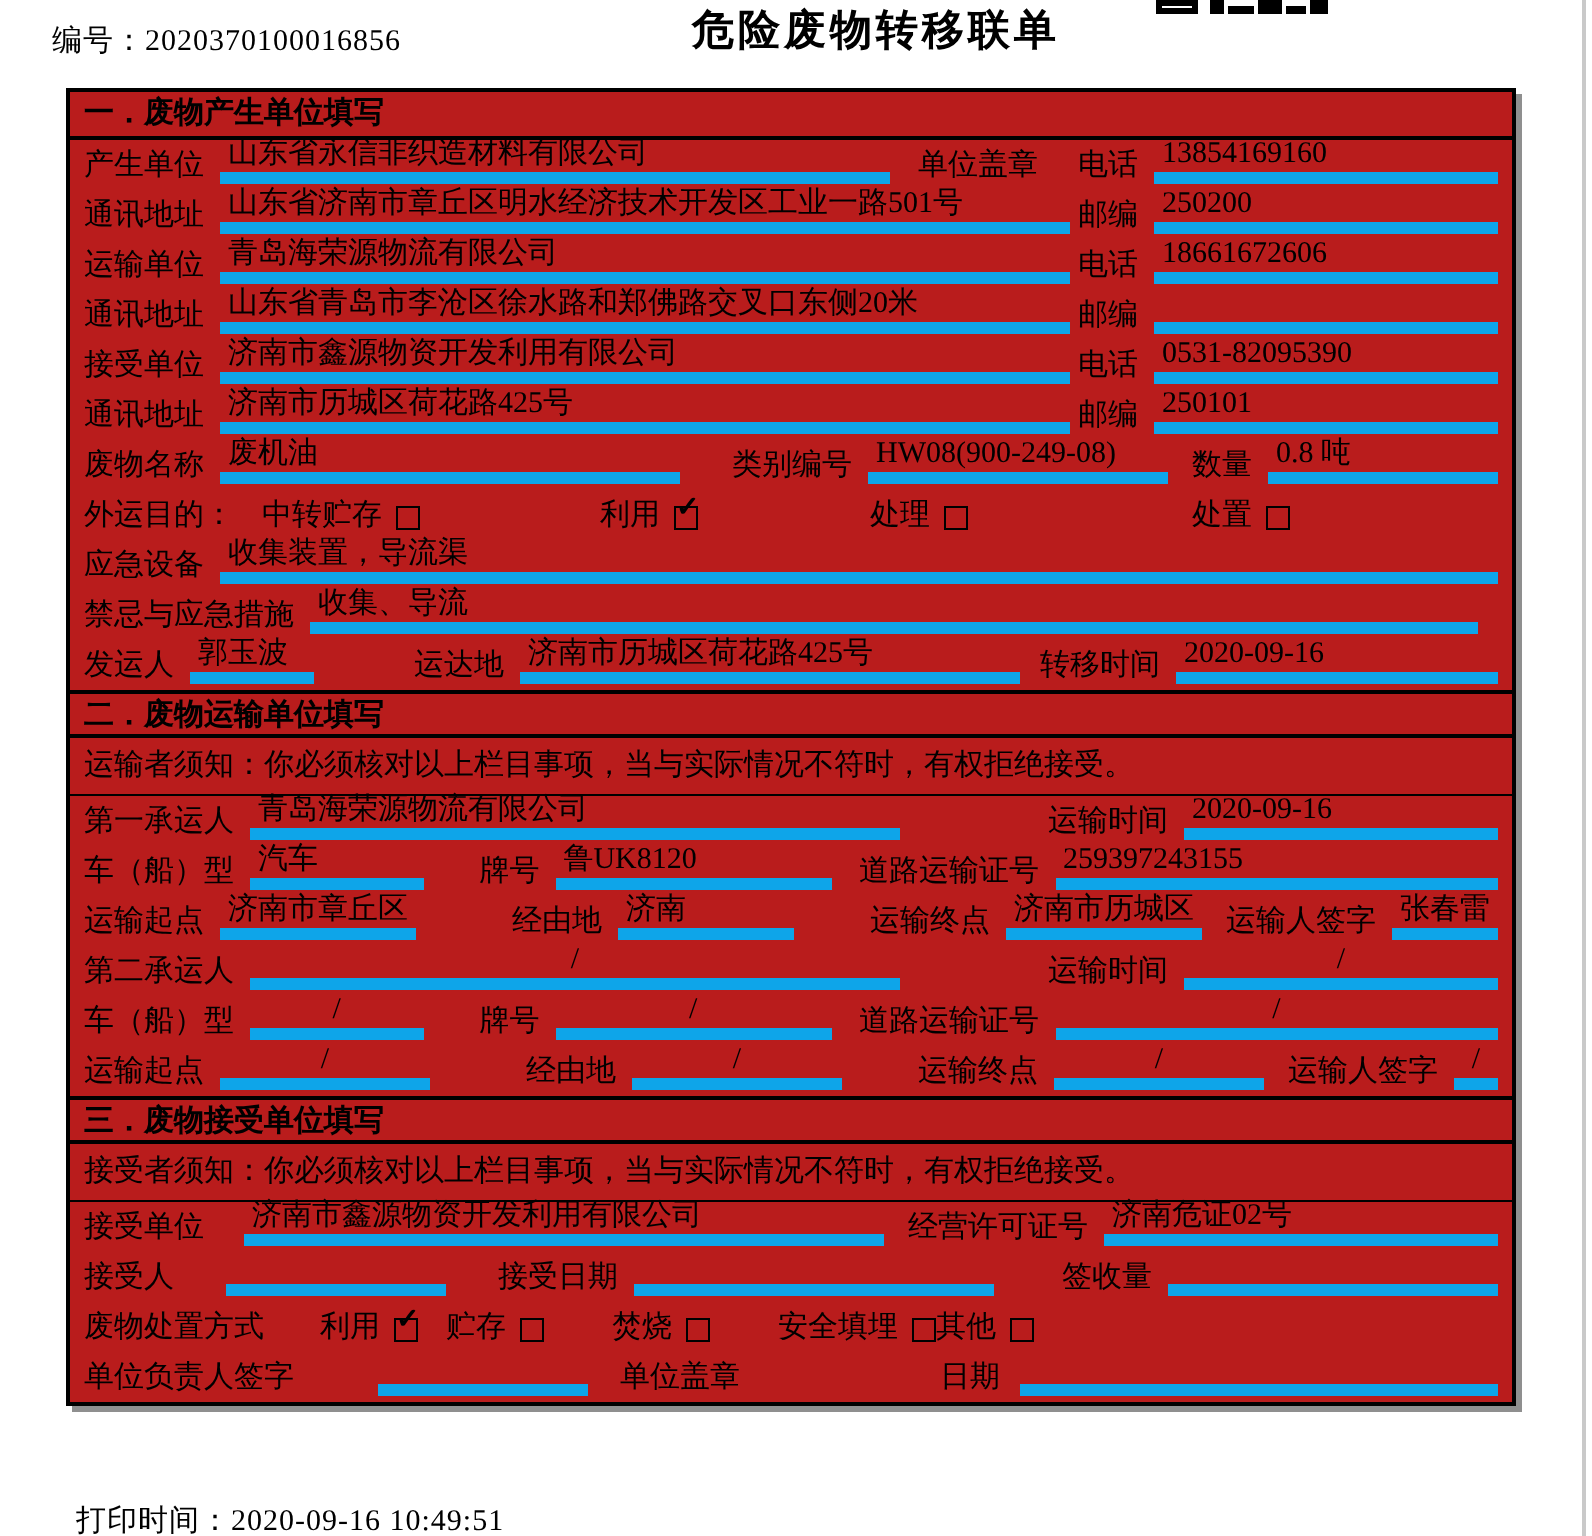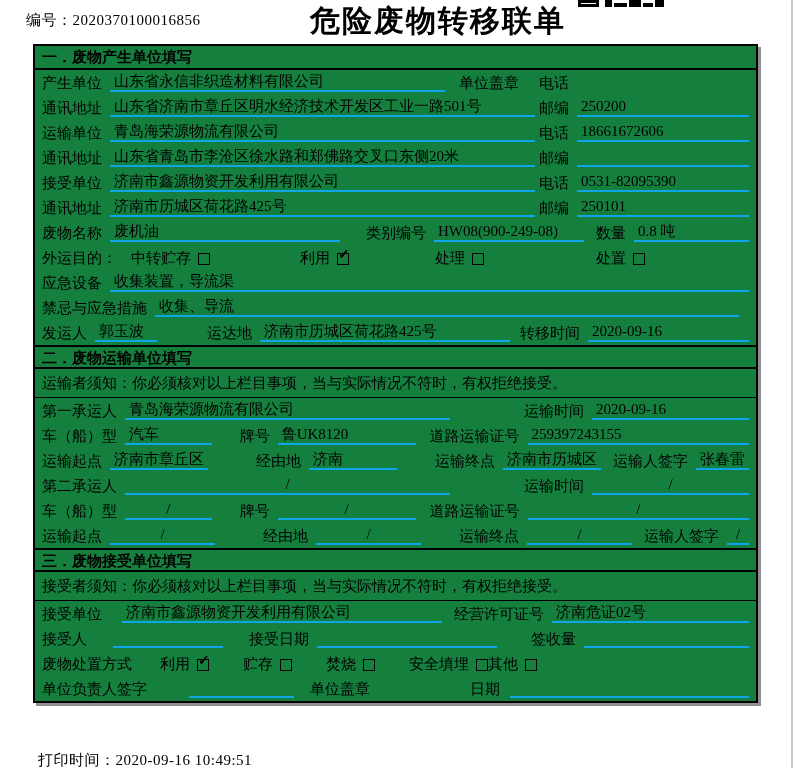--- a/index.html
+++ b/index.html
@@ -1,38 +1,38 @@
 <!DOCTYPE html>
 <html><head>
 <meta charset="utf-8">
 <style>
   *{box-sizing:border-box;margin:0;padding:0;}
   html,body{width:796px;height:768px;}
   body{position:relative;background:#fff;color:#000;overflow:hidden;
        font-family:"Liberation Serif","DejaVu Serif",serif;font-size:15px;}
   .hdr-no{position:absolute;left:26px;top:11px;letter-spacing:.5px;}
   .hdr-title{position:absolute;left:80px;right:0;top:1px;text-align:center;
-             font-size:30px;font-weight:bold;letter-spacing:2px;}
+             font-size:21px;font-weight:bold;letter-spacing:2px;}
   .qr{position:absolute;left:578px;top:0;height:8px;display:flex;}
   .qr span{display:block;background:#000;}
   .qr .q1{width:21px;height:7px;background:#fff;border:3px solid #000;}
   .qr .q2{width:7px;height:7px;margin-left:6px;}
   .qr .q3{width:13px;height:4px;margin-left:2px;margin-top:3px;}
   .qr .q4{width:12px;height:7px;margin-left:2px;}
   .qr .q5{width:10px;height:4px;margin-left:2px;margin-top:3px;}
   .qr .q6{width:9px;height:7px;margin-left:2px;}
   .edge{position:absolute;right:3px;top:0;width:2px;height:768px;background:#c9c9c9;}
-  .sheet{position:absolute;left:33px;top:44px;width:725px;background:#15803d;
+  .sheet{position:absolute;left:33px;top:44px;width:725px;background:#b91c1c;
          border:2px solid #000;box-shadow:3px 3px 0 0 #8f8f8f;}
   .sec{height:24px;line-height:21px;font-weight:bold;padding:1px 7px 0;border-bottom:2px solid #000;}
   .sec.bt{border-top:2px solid #000;}
   .notice{height:29px;line-height:28px;padding:0 7px;border-bottom:1px solid #000;}
   .row{height:25px;display:flex;align-items:flex-end;padding:0 7px 3px 7px;}
   .lbl{white-space:nowrap;line-height:17px;}
-  .u{border-bottom:2px solid #0ea5e9;line-height:17px;padding:0 4px;white-space:nowrap;margin-left:8px;}
+  .u{border-bottom:6px solid #0ea5e9;line-height:17px;padding:0 4px;white-space:nowrap;margin-left:8px;}
   .fill{flex:1 1 auto;}
   .ctr{text-align:center;}
   .rt{margin-left:auto;display:flex;align-items:flex-end;width:210px;}
   .rt .u{flex:1 1 auto;}
   .rt2{margin-left:auto;display:flex;align-items:flex-end;width:225px;}
   .rt2 .u{flex:1 1 auto;}
   .it{display:flex;align-items:center;line-height:17px;}
   .cb{display:inline-block;width:12px;height:12px;border:1px solid #000;margin-left:7px;position:relative;}
   .cb .ck{position:absolute;left:0;top:-6px;font-size:14px;font-weight:bold;line-height:14px;}
   .ft{position:absolute;left:38px;top:751px;letter-spacing:.5px;}
@@ -55,20 +55,21 @@
 <div class="sheet">
 
   <div class="sec">一．废物产生单位填写</div>
 
   <div class="row">
     <span class="lbl">产生单位</span>
     <span class="u" style="width:335px">山东省永信非织造材料有限公司</span>
     <span class="lbl" style="margin-left:14px">单位盖章</span>
     <span class="rt">
         <span class="lbl">电话</span>
+        <span class="u">13854169160</span>
       </span>
   </div>
 
   <div class="row">
     <span class="lbl">通讯地址</span>
     <span class="u" style="width:425px">山东省济南市章丘区明水经济技术开发区工业一路501号</span>
     <span class="rt">
         <span class="lbl">邮编</span>
         <span class="u">250200</span>
       </span>
@@ -243,21 +244,21 @@
   </div>
 
   <div class="row">
     <span class="lbl">废物处置方式</span>
     <span class="it" style="margin-left:28px">
         <span class="lbl">利用</span>
         <span class="cb">
           <span class="ck">✓</span>
         </span>
       </span>
-    <span class="it" style="margin-left:34px">
+    <span class="it" style="margin-left:14px">
         <span class="lbl">贮存</span>
         <span class="cb"></span>
       </span>
     <span class="it" style="margin-left:34px">
         <span class="lbl">焚烧</span>
         <span class="cb"></span>
       </span>
     <span class="it" style="margin-left:34px">
         <span class="lbl">安全填埋</span>
         <span class="cb"></span>

